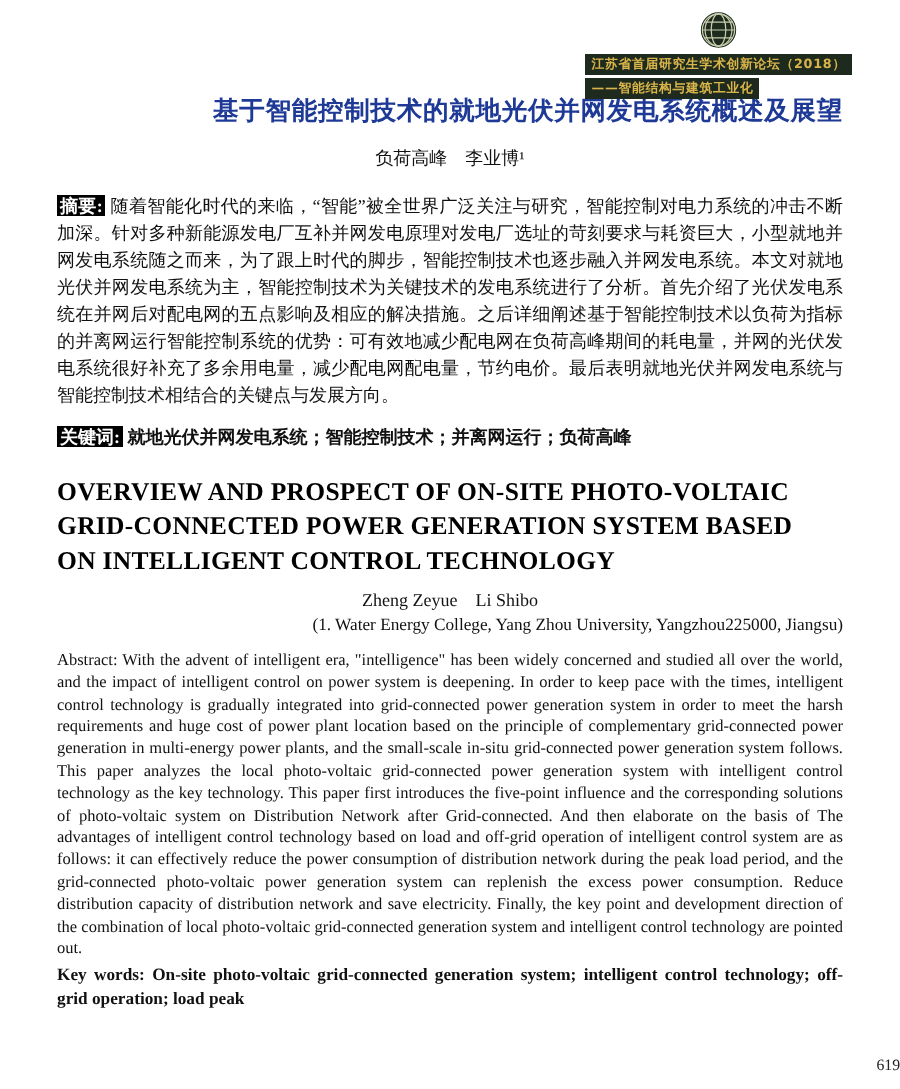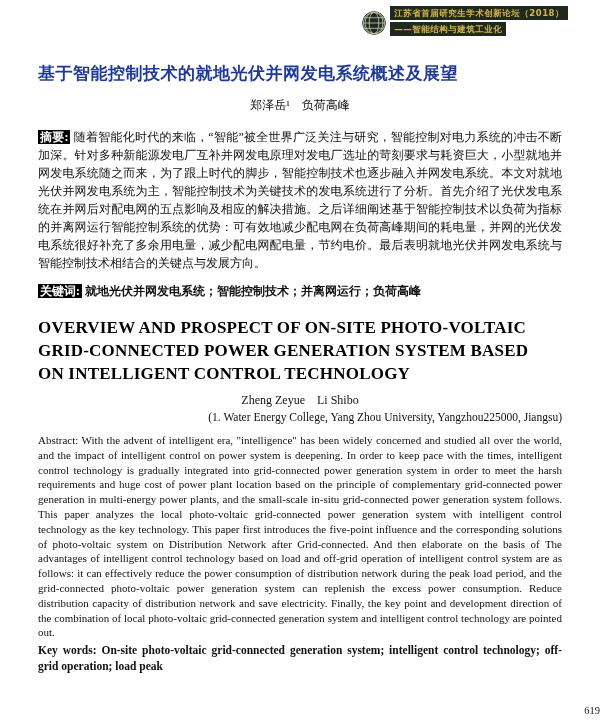--- a/index.html
+++ b/index.html
@@ -3,31 +3,31 @@
 <meta charset="utf-8">
 <style>
   html,body{margin:0;padding:0;background:#ffffff;}
   .page{
     width:600px;height:726px;margin:0 auto;background:#fff;
     position:relative;box-sizing:border-box;
     padding:56px 38px 0 38px;overflow:hidden;
     font-family:"Liberation Serif","DejaVu Serif",serif;color:#111;
   }
   
-  .badge{position:absolute;top:6px;right:32px;display:flex;align-items:flex-end;gap:3px;}
+  .badge{position:absolute;top:6px;right:32px;display:flex;align-items:center;gap:3px;flex-direction:column;}
   .badge svg{flex:0 0 auto;margin-top:1px;}
   .strips{display:flex;flex-direction:column;align-items:flex-start;gap:2px;}
   .strip{
     background:var(--badge_bg,#1d2a1d);color:var(--badge_text,#d9b44a);
     font-family:"DejaVu Sans","Liberation Sans",sans-serif;
     font-size:8.5px;line-height:12px;padding:1px 4px;letter-spacing:0.5px;
     white-space:nowrap;font-weight:bold;
   }
   .cn-title{
-    margin:6px 0 0 0;font-size:17px;font-weight:bold;text-align:left;
+    margin:6px 0 0 0;font-size:17px;font-weight:bold;text-align:right;
     color:var(--title_color,#1e3a96);letter-spacing:0.5px;
   }
   .cn-authors{margin-top:12px;font-size:12px;text-align:center;}
   .cn-affiliation{margin-top:4px;font-size:12px;text-align:center;}
   .cn-abstract{margin:14px 0 0 0;font-size:12px;line-height:18px;text-align:justify;}
   .inv{
     background:#000;color:#fff;font-weight:bold;padding:0 2px;margin-right:3px;
   }
   .cn-keywords{margin:10px 0 0 0;font-size:12px;line-height:18px;}
   .kw-bold{font-weight:bold;}
@@ -63,21 +63,21 @@
       </g>
     </svg>
     <div class="strips">
       <div class="strip">江苏省首届研究生学术创新论坛（2018）</div>
       <div class="strip">——智能结构与建筑工业化</div>
     </div>
   </div>
 
   <h1 class="cn-title">基于智能控制技术的就地光伏并网发电系统概述及展望</h1>
 
-  <div class="cn-authors">郑泽岳¹　负荷高峰</div>
+  <div class="cn-authors">负荷高峰　李业博¹</div>
 
 
   <p class="cn-abstract"><span class="inv">摘要:</span><span>随着智能化时代的来临，“智能”被全世界广泛关注与研究，智能控制对电力系统的冲击不断加深。针对多种新能源发电厂互补并网发电原理对发电厂选址的苛刻要求与耗资巨大，小型就地并网发电系统随之而来，为了跟上时代的脚步，智能控制技术也逐步融入并网发电系统。本文对就地光伏并网发电系统为主，智能控制技术为关键技术的发电系统进行了分析。首先介绍了光伏发电系统在并网后对配电网的五点影响及相应的解决措施。之后详细阐述基于智能控制技术以负荷为指标的并离网运行智能控制系统的优势：可有效地减少配电网在负荷高峰期间的耗电量，并网的光伏发电系统很好补充了多余用电量，减少配电网配电量，节约电价。最后表明就地光伏并网发电系统与智能控制技术相结合的关键点与发展方向。</span></p>
 
   <p class="cn-keywords"><span class="inv">关键词:</span><span class="kw-bold">就地光伏并网发电系统；智能控制技术；并离网运行；负荷高峰</span></p>
 
   <h2 class="en-title">
     <div>OVERVIEW AND PROSPECT OF ON-SITE PHOTO-VOLTAIC</div>
     <div>GRID-CONNECTED POWER GENERATION SYSTEM BASED</div>
     <div>ON INTELLIGENT CONTROL TECHNOLOGY</div>

